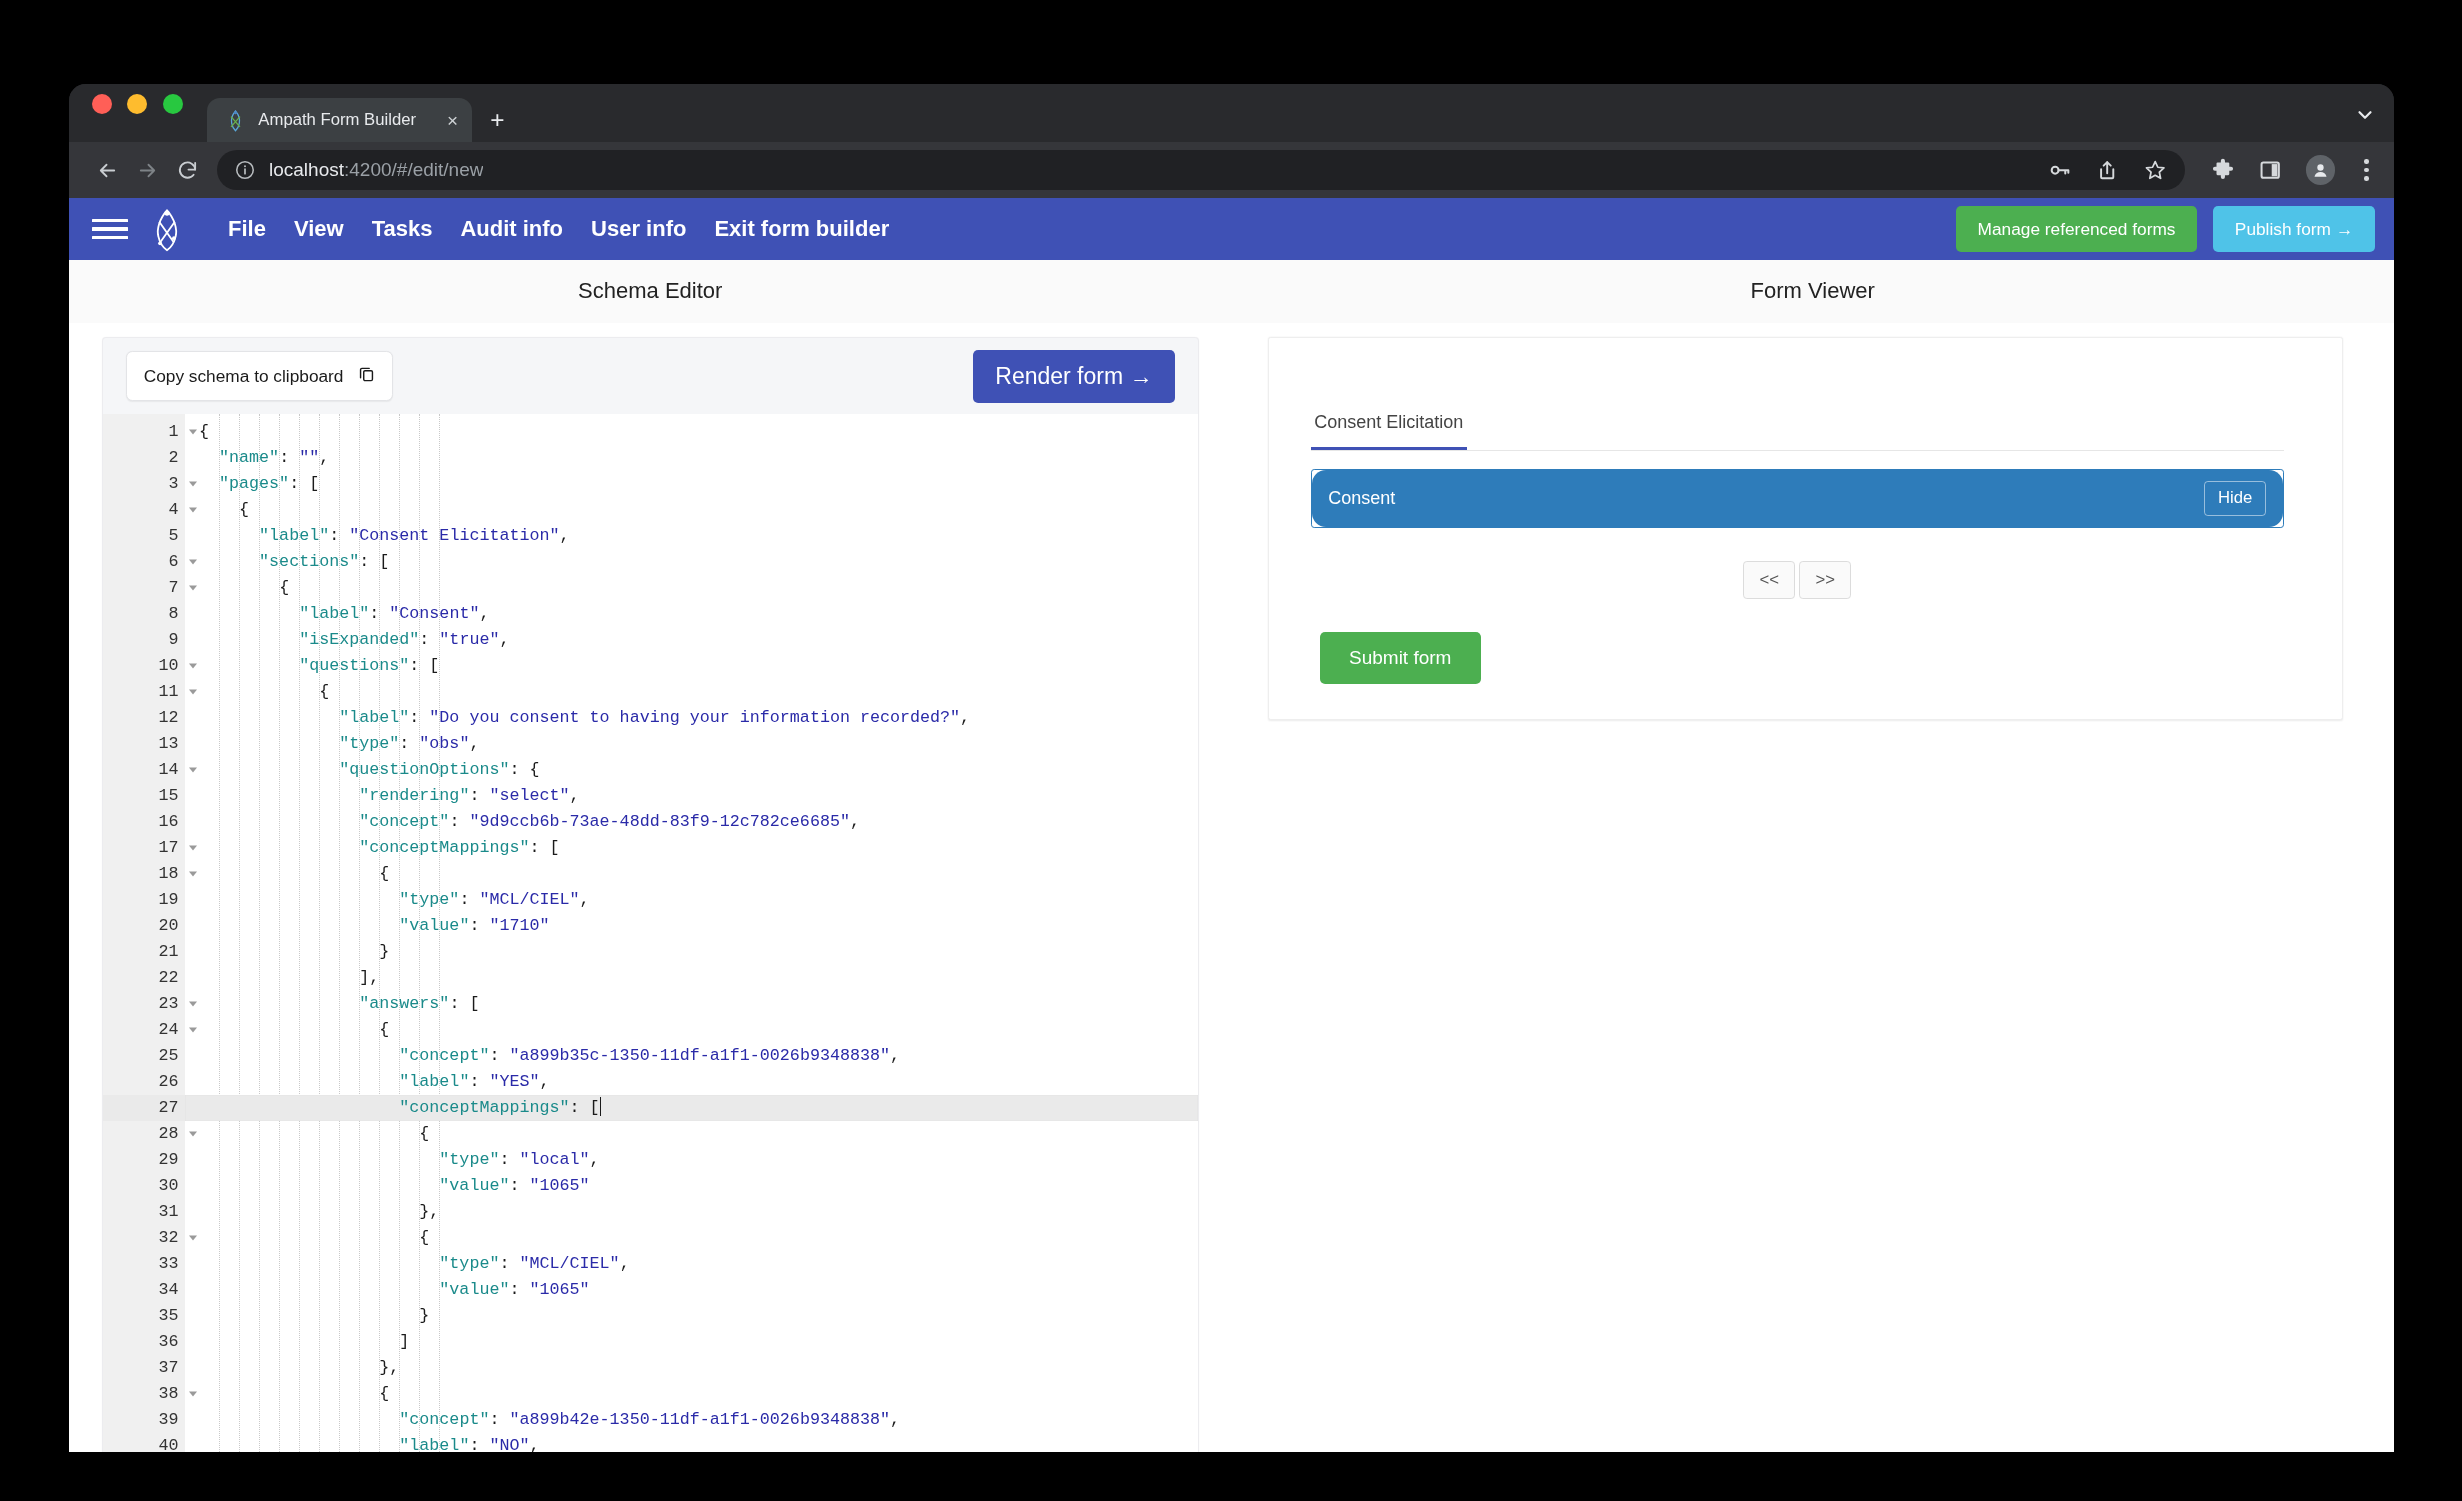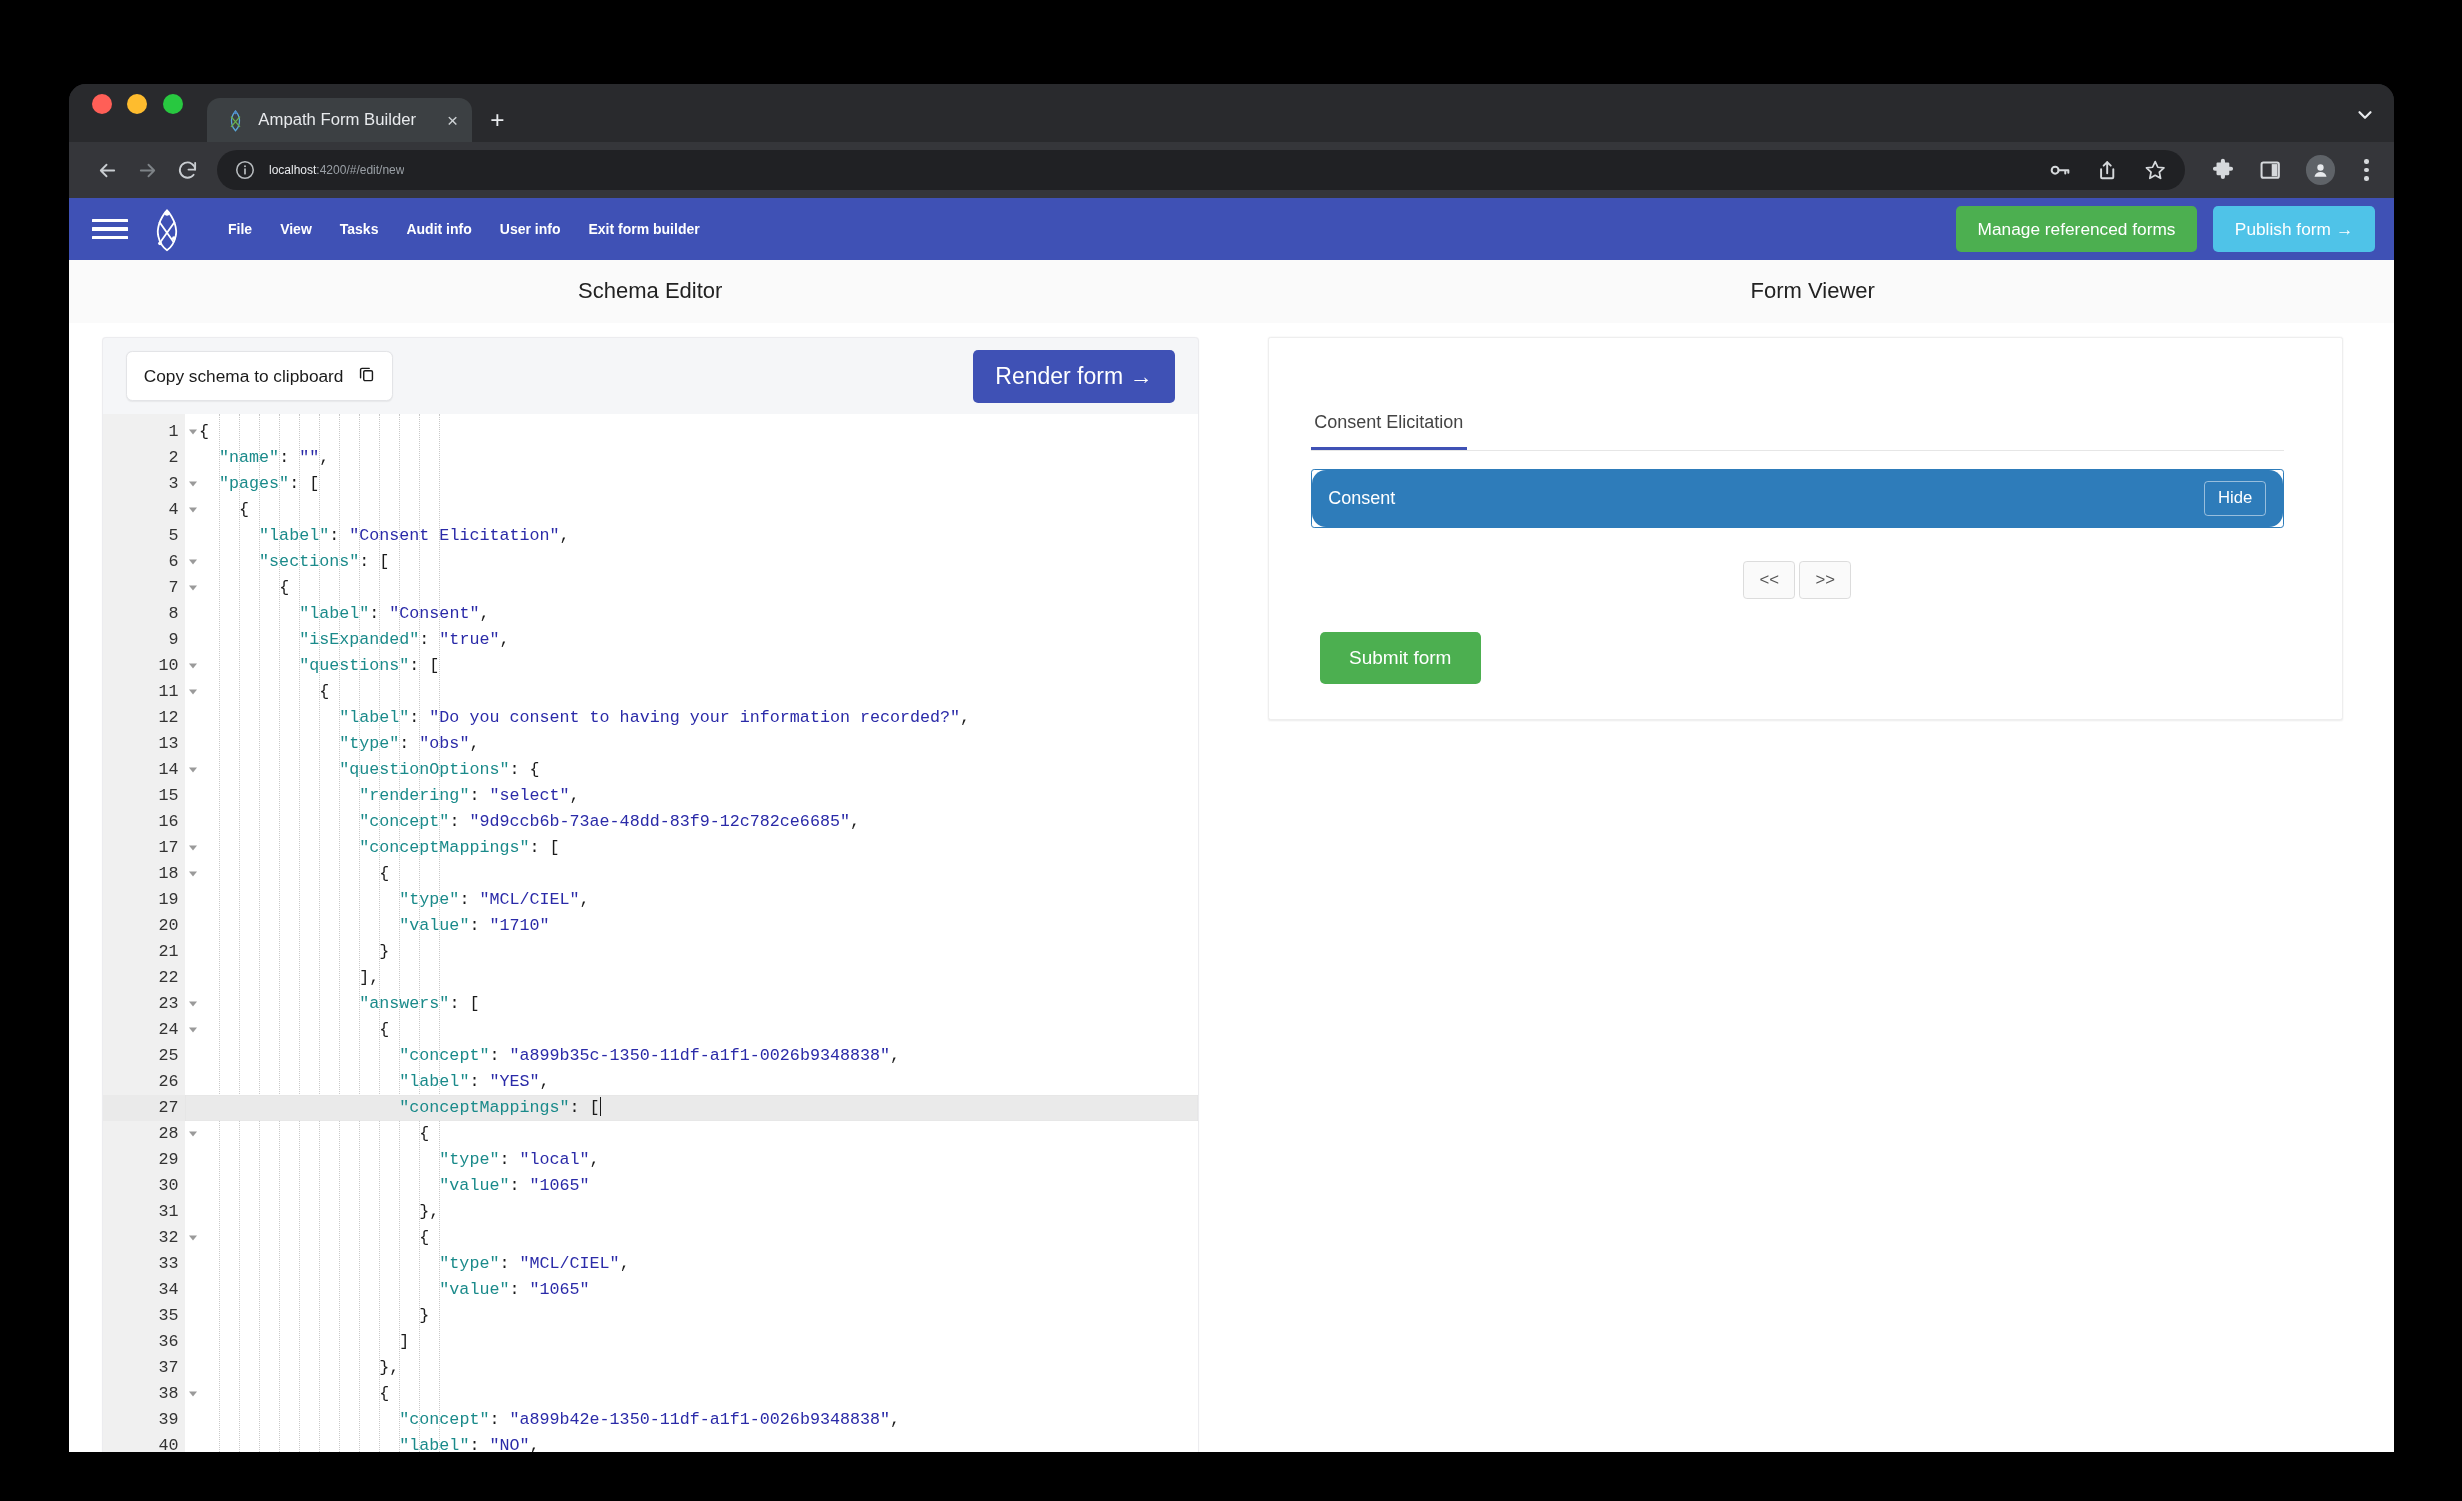--- a/index.html
+++ b/index.html
@@ -75,21 +75,21 @@
     height: 40px;
     background: #202124;
     border-radius: 20px;
     display: flex;
     align-items: center;
     padding: 0 16.7px;
     margin: 0 11.5px 0 10.3px;
     min-width: 0;
   }
   .omnibox .info-ic { width: 22px; height: 22px; flex:0 0 22px; margin-right: 13px; }
-  .urltext { font-size: 12px; white-space: nowrap; overflow: hidden; }
+  .urltext { font-size: 19px; white-space: nowrap; overflow: hidden; }
   .urltext .host { color: #e8eaed; }
   .urltext .path { color: #9aa0a6; }
   .omni-actions { display: flex; align-items: center; gap: 22px; margin-left: auto; padding-left: 13px; }
   .tb-icons { display: flex; align-items: center; gap: 22px; padding-left: 13px; }
   .tb-ic { width: 26px; height: 26px; display:flex;align-items:center;justify-content:center; }
   .avatar { width: 29.5px; height: 29.5px; border-radius: 50%; background: #5f6368; display:flex;align-items:center;justify-content:center; }
   .kebab { display: flex; flex-direction: column; gap: 3.8px; align-items: center; width: 19px; }
   .kebab i { width: 4.5px; height: 4.5px; border-radius: 50%; background: #d6d9dc; display: block; }
 
   
@@ -101,21 +101,21 @@
     display: flex;
     align-items: center;
     padding: 0 19px 0 23px;
   }
   .hamburger { width: 36px; display: flex; flex-direction: column; gap: 5.1px; margin-right: 19px; }
   .hamburger i { display: block; height: 3.2px; background: #fff; border-radius: 0.6px; }
   .applogo { width: 40px; height: 45px; margin-right: 27px; display:flex;align-items:center;justify-content:center; }
   .menu { display: flex; align-items: center; gap: 0; }
   .menu-item {
     color: #fff;
-    font-size: 14px;
+    font-size: 22px;
     font-weight: bold;
     padding: 0 14px;
     white-space: nowrap;
   }
   .appbar-right { margin-left: auto; display: flex; align-items: center; gap: 15.4px; }
   .btn-manage {
     background: #4caf50; color: #fff; font-size: 17.3px;
     padding: 12.2px 22px; border-radius: 5.1px; white-space: nowrap;
     border: none; font-family: inherit;
   }

